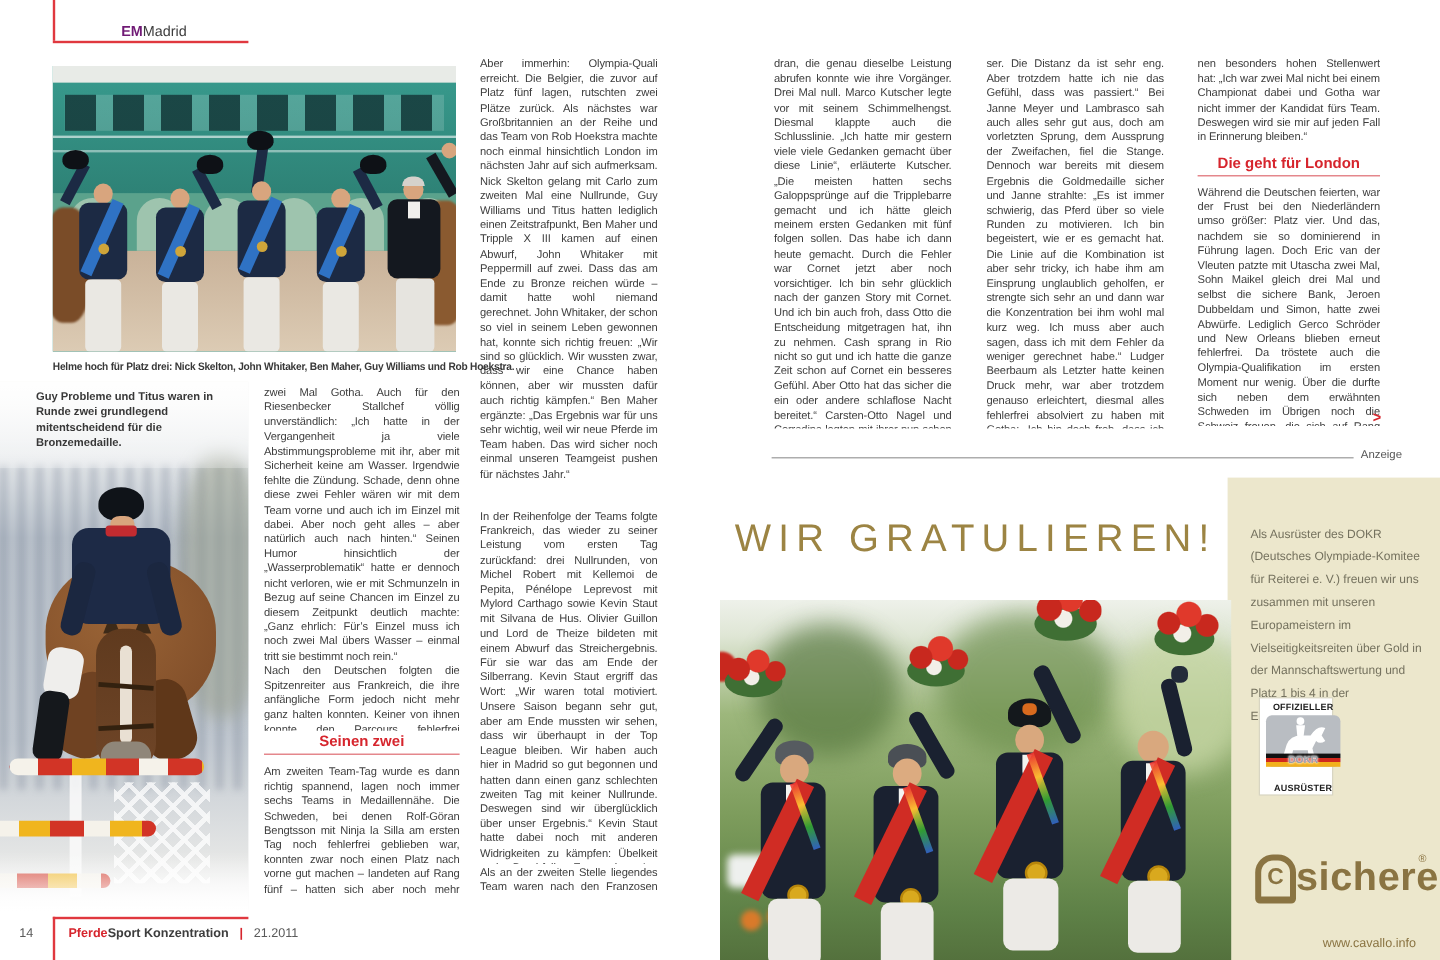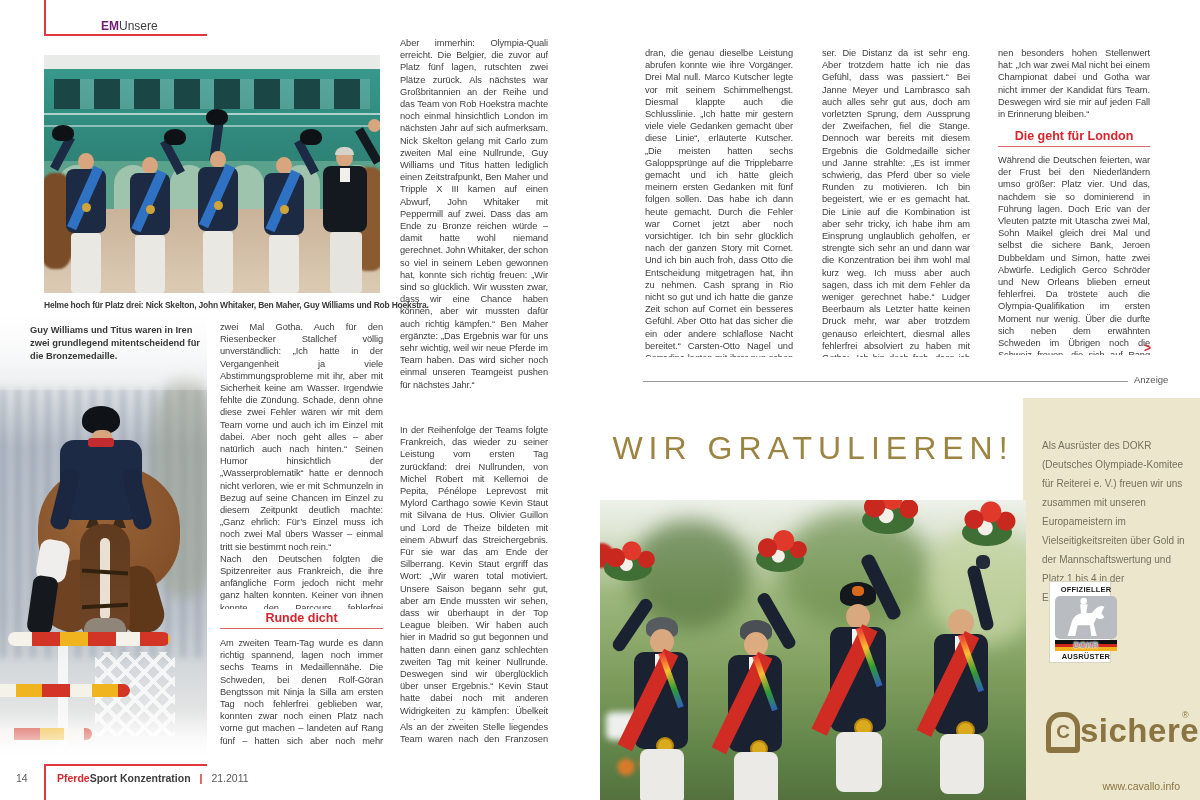--- a/index.html
+++ b/index.html
@@ -15,21 +15,21 @@
   .photo{position:absolute;overflow:hidden}
   .redline{background:#e0383f}
   .fig-part{position:absolute}
 </style>
 </head>
 <body>
 
 <div class="abs redline" style="left:44px;top:0;width:2px;height:34px"></div>
 <div class="abs redline" style="left:44px;top:34px;width:163px;height:2px"></div>
 <div class="abs" style="left:101px;top:19px;font-size:12px;color:#3d3d3d">
-  <span style="color:#701a75;font-weight:bold">EM</span><span>Unsere</span>
+  <span style="color:#701a75;font-weight:bold">EM</span><span>Madrid</span>
 </div>
 
 <div class="photo" style="left:44px;top:55px;width:336px;height:238px;background:#3a9488">
   <div class="fig-part" style="left:0;top:0;width:336px;height:14px;background:#e8ebe7"></div>
   <div class="fig-part" style="left:0;top:14px;width:336px;height:92px;background:linear-gradient(#37988b,#2e8276)"></div>
   <div class="fig-part" style="left:10px;top:24px;width:316px;height:30px;background:repeating-linear-gradient(90deg,#16393a 0 26px,rgba(255,255,255,.18) 26px 40px);opacity:.85"></div>
   <div class="fig-part" style="left:0;top:58px;width:336px;height:2px;background:rgba(255,255,255,.6)"></div>
   <div class="fig-part" style="left:0;top:70px;width:336px;height:2px;background:rgba(255,255,255,.45)"></div>
   <div class="fig-part" style="left:0;top:106px;width:336px;height:48px;background:#5ba28c"></div>
   <div class="fig-part" style="left:14px;top:110px;width:38px;height:44px;background:#9ec4ae;border-radius:19px 19px 0 0"></div>
@@ -115,33 +115,33 @@
   <div class="fig-part" style="left:30px;top:258px;width:25px;height:58px;background:#15181c;border-radius:8px;transform:rotate(8deg)"></div>
 
   <div class="fig-part" style="left:58px;top:326px;width:10px;height:104px;background:rgba(250,250,250,.85)"></div>
   <div class="fig-part" style="left:95px;top:334px;width:80px;height:84px;background:repeating-linear-gradient(45deg,rgba(255,255,255,.9) 0 4px,rgba(255,255,255,0) 4px 13px),repeating-linear-gradient(-45deg,rgba(255,255,255,.9) 0 4px,rgba(255,255,255,0) 4px 13px);opacity:.8"></div>
   <div class="fig-part" style="left:8px;top:314px;width:162px;height:14px;border-radius:7px;background:repeating-linear-gradient(90deg,#f5f2ea 0 24px,#d23426 24px 52px,#f0b51e 52px 80px,#d23426 80px 108px)"></div>
   <div class="fig-part" style="left:-6px;top:366px;width:136px;height:13px;border-radius:7px;background:repeating-linear-gradient(90deg,#f5f2ea 0 22px,#f0b51e 22px 48px,#d23426 48px 76px)"></div>
   <div class="fig-part" style="left:-6px;top:410px;width:98px;height:12px;border-radius:6px;opacity:.85;background:repeating-linear-gradient(90deg,#f5f2ea 0 20px,#d23426 20px 46px,#f0b51e 46px 70px)"></div>
   <div class="fig-part" style="left:0;top:0;width:207px;height:72px;background:linear-gradient(rgba(255,255,255,.92),rgba(255,255,255,.25))"></div>
   <div class="fig-part" style="left:0;top:392px;width:207px;height:50px;background:linear-gradient(rgba(255,255,255,0),#ffffff)"></div>
 </div>
-<div class="abs cap" style="left:30px;top:324px;width:172px;font-size:9.3px;line-height:13px">Guy Williams und Titus waren in Iren zwei grundlegend mitentscheidend für die Bronzemedaille.</div>
+<div class="abs cap" style="left:30px;top:324px;width:172px;font-size:9.3px;line-height:13px">Guy Probleme und Titus waren in Runde zwei grundlegend mitentscheidend für die Bronzemedaille.</div>
 
 <div class="col" lang="de" style="left:220px;top:321px;width:163px;height:288px">
   <p>zwei Mal Gotha. Auch für den Riesenbecker Stallchef völlig unverständlich: „Ich hatte in der Vergangenheit ja viele Abstimmungsprobleme mit ihr, aber mit Sicherheit keine am Wasser. Irgendwie fehlte die Zündung. Schade, denn ohne diese zwei Fehler wären wir mit dem Team vorne und auch ich im Einzel mit dabei. Aber noch geht alles – aber natürlich auch nach hinten.“ Seinen Humor hinsichtlich der „Wasserproblematik“ hatte er dennoch nicht verloren, wie er mit Schmunzeln in Bezug auf seine Chancen im Einzel zu diesem Zeitpunkt deutlich machte: „Ganz ehrlich: Für’s Einzel muss ich noch zwei Mal übers Wasser – einmal tritt sie bestimmt noch rein.“</p>
   <p>Nach den Deutschen folgten die Spitzenreiter aus Frankreich, die ihre anfängliche Form jedoch nicht mehr ganz halten konnten. Keiner von ihnen konnte den Parcours fehlerfrei überwinden, 13 Punkte wurden zu den 2,95 Punkten hinzugezählt, womit sie nun auf Rang drei abrutschten.</p>
 </div>
-<div class="redhead" style="left:220px;top:611px;width:163px">Runde dicht</div>
+<div class="redhead" style="left:220px;top:611px;width:163px">Seinen zwei</div>
 <div class="redrule" style="left:220px;top:628px;width:163px"></div>
 <div class="col" lang="de" style="left:220px;top:637px;width:163px;height:110px">
   <p>Am zweiten Team-Tag wurde es dann richtig spannend, lagen noch immer sechs Teams in Medaillennähe. Die Schweden, bei denen Rolf-Göran Bengtsson mit Ninja la Silla am ersten Tag noch fehlerfrei geblieben war, konnten zwar noch einen Platz nach vorne gut machen – landeten auf Rang fünf – hatten sich aber noch mehr erhofft. Doch keiner schaffte mehr eine Nullrunde.</p>
 </div>
 
-<div class="col" lang="de" style="left:400px;top:37px;width:148px;height:377px">
+<div class="col" lang="de" style="left:400px;top:47px;width:148px;height:377px">
   <p>Aber immerhin: Olympia-Quali erreicht. Die Belgier, die zuvor auf Platz fünf lagen, rutschten zwei Plätze zurück. Als nächstes war Großbritannien an der Reihe und das Team von Rob Hoekstra machte noch einmal hinsichtlich London im nächsten Jahr auf sich aufmerksam. Nick Skelton gelang mit Carlo zum zweiten Mal eine Nullrunde, Guy Williams und Titus hatten lediglich einen Zeitstrafpunkt, Ben Maher und Tripple X III kamen auf einen Abwurf, John Whitaker mit Peppermill auf zwei. Dass das am Ende zu Bronze reichen würde – damit hatte wohl niemand gerechnet. John Whitaker, der schon so viel in seinem Leben gewonnen hat, konnte sich richtig freuen: „Wir sind so glücklich. Wir wussten zwar, dass wir eine Chance haben können, aber wir mussten dafür auch richtig kämpfen.“ Ben Maher ergänzte: „Das Ergebnis war für uns sehr wichtig, weil wir neue Pferde im Team haben. Das wird sicher noch einmal unseren Teamgeist pushen für nächstes Jahr.“</p>
 </div>
 <div class="col" lang="de" style="left:400px;top:424px;width:148px;height:296px">
   <p>In der Reihenfolge der Teams folgte Frankreich, das wieder zu seiner Leistung vom ersten Tag zurückfand: drei Nullrunden, von Michel Robert mit Kellemoi de Pepita, Pénélope Leprevost mit Mylord Carthago sowie Kevin Staut mit Silvana de Hus. Olivier Guillon und Lord de Theize bildeten mit einem Abwurf das Streichergebnis. Für sie war das am Ende der Silberrang. Kevin Staut ergriff das Wort: „Wir waren total motiviert. Unsere Saison begann sehr gut, aber am Ende mussten wir sehen, dass wir überhaupt in der Top League bleiben. Wir haben auch hier in Madrid so gut begonnen und hatten dann einen ganz schlechten zweiten Tag mit keiner Nullrunde. Deswegen sind wir überglücklich über unser Ergebnis.“ Kevin Staut hatte dabei noch mit anderen Widrigkeiten zu kämpfen: Übelkeit und Durchfall. Er und seine Lebensgefährtin Leprevost essen gerne Japanisch und hatten in Madrid auch ein solches Restaurant ausmachen und das gesamte Team davon überzeugen können. Dort wollte man noch mal den schlechten zweiten Tag Revue passieren lassen und für eine bessere Stimmung sorgen. Doch bald traten bei Kevin Staut sowie einem weiteren Mitglied der Delegation die genannten Probleme auf. „Heute Abend werden wir ein anderes Restaurant wählen“, scherzte Staut kurz nach der erreichten Silbermedaille.</p>
 </div>
 <div class="col" lang="de" style="left:400px;top:721px;width:148px;height:25px">
   <p>Als an der zweiten Stelle liegendes Team waren nach den Franzosen die Deutschen</p>
 </div>
 
 <div class="col" lang="de" style="left:645px;top:47px;width:148px;height:310px">
@@ -237,21 +237,21 @@
 
 <div class="abs" style="left:1050px;top:582px;width:60px;height:80px;background:#ffffff;box-shadow:0 0 0 1px #d8d5c2">
   <div class="abs" style="left:0;top:3px;width:72px;text-align:center;font-size:7.5px;font-weight:bold;color:#1c1c1c;letter-spacing:0.2px">OFFIZIELLER</div>
   <div class="abs" style="left:5px;top:14px;width:62px;height:43px;background:#b9bdc2;border-radius:5px">
     <svg width="62" height="43" viewBox="0 0 40 28" style="position:absolute;left:0;top:0">
       <path d="M8 26 L11 16 Q13 11 19 11 L24 11 Q28 5 32 7 L30 11 L32 14 Q29 16 27 14 L25 18 L27 26 L23.5 26 L22.5 19 L14.5 19 L13 26 Z" fill="#ffffff"></path>
       <circle cx="18.5" cy="3.2" r="2.1" fill="#ffffff"></circle>
       <path d="M16.2 5.4 L21 5.4 L20.2 11.4 L16.8 11.4 Z" fill="#ffffff"></path>
     </svg>
   </div>
-  <div class="abs" style="left:5px;top:58px;width:62px;height:11px;background:linear-gradient(#111 0 33%,#d0281e 33% 66%,#f2b01c 66% 100%)">
+  <div class="abs" style="left:5px;top:46px;width:62px;height:11px;background:linear-gradient(#111 0 33%,#d0281e 33% 66%,#f2b01c 66% 100%)">
     <div class="abs" style="left:0;top:0;width:62px;text-align:center;font-size:8.5px;font-weight:bold;color:#9aa0a6;text-shadow:0 0 2px #fff,0 0 2px #fff">DOKR</div>
   </div>
   <div class="abs" style="left:0;top:70px;width:72px;text-align:center;font-size:7.5px;font-weight:bold;color:#1c1c1c;letter-spacing:0.2px">AUSRÜSTER</div>
 </div>
 
 <div class="abs" style="left:1046px;top:712px;width:145px;height:44px">
   <div class="abs" style="left:0;top:0;width:24px;height:30px;border:5px solid #8a7442;border-bottom-width:6px;border-radius:15px 15px 4px 4px;text-align:center">
     <span style="font-size:19px;font-weight:bold;color:#8a7442;line-height:30px">C</span>
   </div>
   <span style="position:absolute;left:34px;top:0;font-size:33px;font-weight:bold;color:#8a7442;letter-spacing:0.5px">sichere</span>

